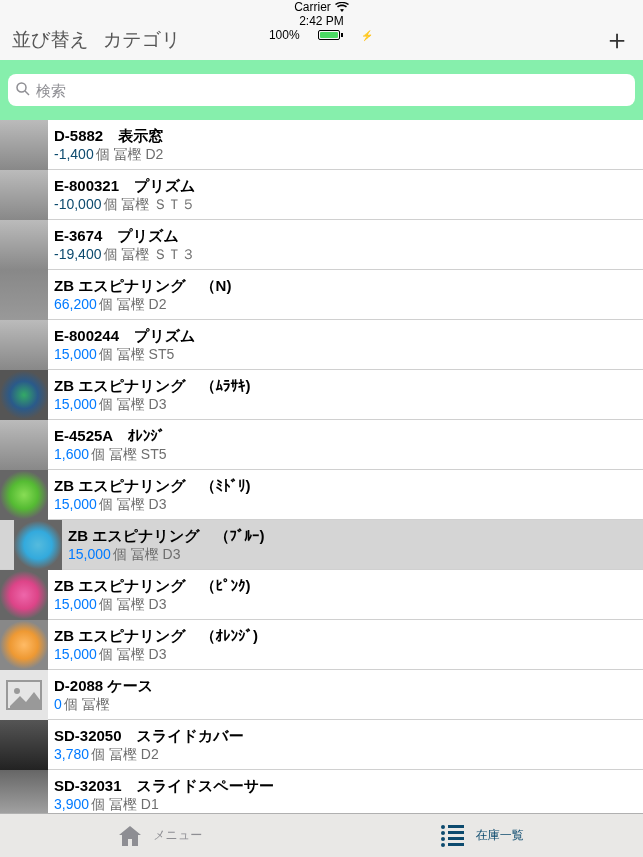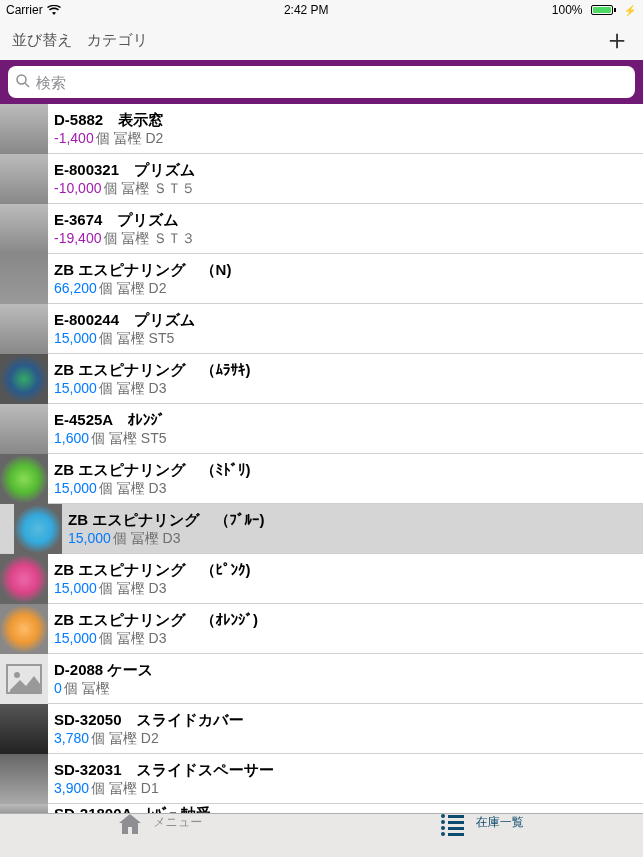--- a/index.html
+++ b/index.html
@@ -12,43 +12,44 @@
       position: relative;
     }
     .status-bar {
       height: 20px;
       display: flex;
       align-items: center;
       justify-content: space-between;
       padding: 0 6px;
       font-size: 12px;
       background: #f7f7f7;
+      flex-direction: column;
     }
     .status-left { display: flex; align-items: center; gap: 4px; }
-    .status-right { display: flex; align-items: center; gap: 8px; }
+    .status-right { display: flex; align-items: center; gap: 18px; }
     .wifi-icon { width: 14px; height: 10px; }
     .battery { display:flex; align-items:center; }
     .battery-body { width:22px; height:10px; border:1px solid #000; border-radius:2px; padding:1px; position:relative;}
     .battery-fill { width:100%; height:100%; background:#4cd964; border-radius:1px;}
     .battery-tip { width:2px; height:4px; background:#000; margin-left:1px;}
     .charge { font-size:10px; margin-left:1px;}
 
     .nav-bar {
       height: 40px;
       display: flex;
       align-items: center;
       justify-content: space-between;
       padding: 0 12px;
       background: #f7f7f7;
     }
-    .nav-left { display:flex; gap:14px; color:#555; font-size:15px;}
+    .nav-left { display:flex; gap:14px; color:#555; font-size:19px;}
     .nav-left span { cursor:pointer; }
     .add-btn { font-size:28px; color:#333; font-weight:300; cursor:pointer; line-height:1;}
 
-    .search-wrap { padding: 6px 8px; background:#701a75; }
+    .search-wrap { padding: 14px 8px; background:#86efac; }
     .search-box {
       background:#fff; border-radius:8px; height:32px;
       display:flex; align-items:center; padding:0 8px; gap:6px;
     }
     .search-box input {
       border:none; outline:none; flex:1; font-size:15px; color:#333;
     }
     .search-box input::placeholder { color:#8e8e93; }
     .mag { color:#8e8e93; font-size:15px;}
 
@@ -62,33 +63,33 @@
       width:48px; height:50px; flex-shrink:0;
       background:#888; display:flex; align-items:center; justify-content:center;
       color:#ccc; font-size:8px; overflow:hidden;
     }
     .thumb.placeholder { background:#e5e5e5;}
     .thumb.placeholder svg { width:36px; height:30px;}
     .info { flex:1; display:flex; flex-direction:column; justify-content:center; padding-left:6px;}
     .name { font-size:15px; font-weight:bold; color:#000; line-height:1.3;}
     .detail { font-size:14px; line-height:1.3;}
     .qty { color:#007aff; }
-    .qty.neg { color:#a21caf;}
+    .qty.neg { color:#0c4a6e;}
     .loc { color:#6e6e6e; margin-left:2px;}
     .row.partial { height:14px;}
     .row.partial .info { justify-content:flex-start; padding-top:0;}
     .row.partial .thumb { height:14px;}
 
     .tab-bar {
       position:absolute; bottom:0; left:0; right:0;
       height:44px; background:#e9e8e6;
       border-top:1px solid #b0b0b0;
       display:flex;
     }
-    .tab { flex:1; display:flex; justify-content:center; gap:12px; font-size:12px;}
+    .tab { flex:1; display:flex; align-items:center; justify-content:center; gap:12px; font-size:12px;}
     .tab.inactive { color:#8e8e93;}
     .tab.active { color:#0c4a6e;}
     .home-icon { width:22px; height:20px;}
     .list-icon { display:flex; flex-direction:column; gap:2px;}
     .list-icon-row { display:flex; align-items:center; gap:3px;}
     .list-icon-dot { width:4px; height:4px; border-radius:50%; background:currentColor;}
     .list-icon-line { width:16px; height:3px; background:currentColor;}
 
     
     .t-white{background:linear-gradient(#888,#999);}

